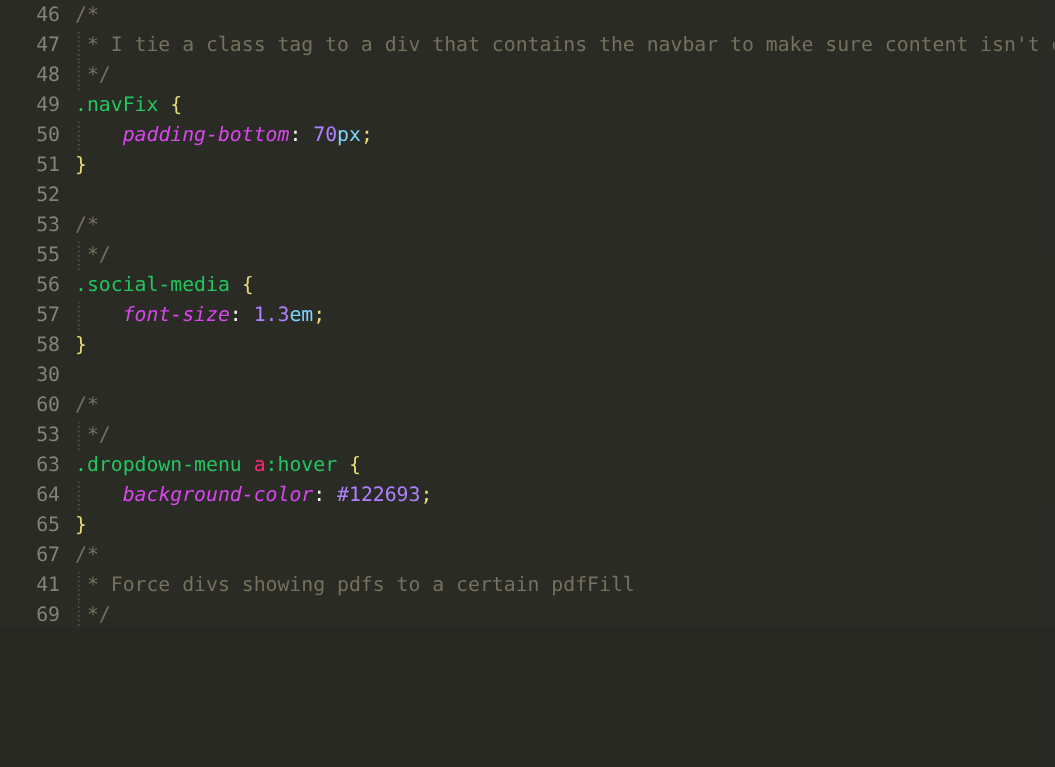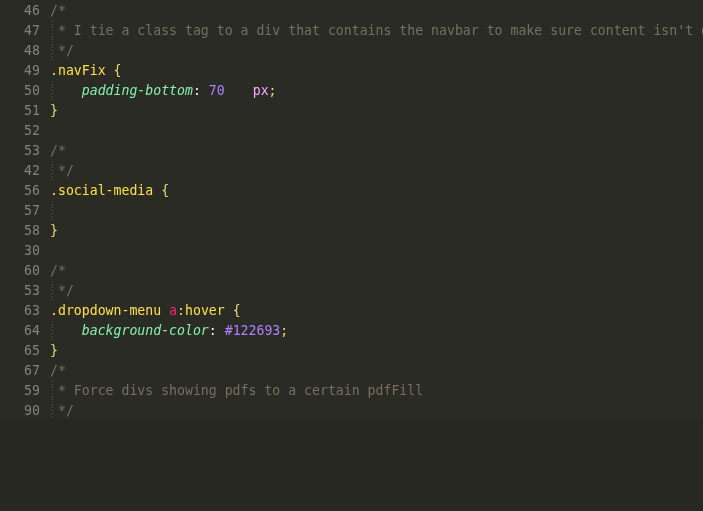--- a/index.html
+++ b/index.html
@@ -69,50 +69,50 @@
     width: 1px;
     height: 20px;
     background-image: linear-gradient(to bottom,
         #55554d 0px, #55554d 1px,
         transparent 1px, transparent 3px);
     background-size: 1px 3px;
   }
 
   
   .c  { color: #75715e; }            
-  .sel{ color: #fde047; }            
+  .sel{ color: #22c55e; }            
   .tag{ color: #f92672; }            
   .pun{ color: #e6db74; }            
-  .prop { color: #86efac; font-style: italic; }  
+  .prop { color: #d946ef; font-style: italic; }  
   .col{ color: #f8f8f2; }            
   .num{ color: #ae81ff; }            
-  .unit{ color: #f0abfc; padding-left: 28px; }           
+  .unit{ color: #7dd3fc; }           
 </style>
 </head>
 <body>
 
 <div id="editor">
   <div class="code-area" id="code-area">
       <div class="line"><span class="lineno">46</span><span class="linecode"><span class="c">/*</span></span></div>
       <div class="line"><span class="lineno">47</span><span class="guide"></span><span class="linecode"><span class="c"> * I tie a class tag to a div that contains the navbar to make sure content isn't overlapped</span></span></div>
       <div class="line"><span class="lineno">48</span><span class="guide"></span><span class="linecode"><span class="c"> */</span></span></div>
       <div class="line"><span class="lineno">49</span><span class="linecode"><span class="sel">.navFix</span><span class="col"> </span><span class="pun">{</span></span></div>
       <div class="line"><span class="lineno">50</span><span class="guide"></span><span class="linecode"><span class="col">    </span><span class="prop">padding-bottom</span><span class="col">:</span><span class="col"> </span><span class="num">70</span><span class="unit">px</span><span class="pun">;</span></span></div>
       <div class="line"><span class="lineno">51</span><span class="linecode"><span class="pun">}</span></span></div>
       <div class="line"><span class="lineno">52</span><span class="linecode"></span></div>
       <div class="line"><span class="lineno">53</span><span class="linecode"><span class="c">/*</span></span></div>
-      <div class="line"><span class="lineno">42</span><span class="guide"></span><span class="linecode"><span class="c"> */</span></span></div>
+      <div class="line"><span class="lineno">55</span><span class="guide"></span><span class="linecode"><span class="c"> */</span></span></div>
       <div class="line"><span class="lineno">56</span><span class="linecode"><span class="sel">.social-media</span><span class="col"> </span><span class="pun">{</span></span></div>
-      <div class="line"><span class="lineno">57</span><span class="guide"></span></div>
+      <div class="line"><span class="lineno">57</span><span class="guide"></span><span class="linecode"><span class="col">    </span><span class="prop">font-size</span><span class="col">:</span><span class="col"> </span><span class="num">1.3</span><span class="unit">em</span><span class="pun">;</span></span></div>
       <div class="line"><span class="lineno">58</span><span class="linecode"><span class="pun">}</span></span></div>
       <div class="line"><span class="lineno">30</span><span class="linecode"></span></div>
       <div class="line"><span class="lineno">60</span><span class="linecode"><span class="c">/*</span></span></div>
       <div class="line"><span class="lineno">53</span><span class="guide"></span><span class="linecode"><span class="c"> */</span></span></div>
       <div class="line"><span class="lineno">63</span><span class="linecode"><span class="sel">.dropdown-menu</span><span class="col"> </span><span class="tag">a</span><span class="sel">:hover</span><span class="col"> </span><span class="pun">{</span></span></div>
       <div class="line"><span class="lineno">64</span><span class="guide"></span><span class="linecode"><span class="col">    </span><span class="prop">background-color</span><span class="col">:</span><span class="col"> </span><span class="num">#122693</span><span class="pun">;</span></span></div>
       <div class="line"><span class="lineno">65</span><span class="linecode"><span class="pun">}</span></span></div>
       <div class="line"><span class="lineno">67</span><span class="linecode"><span class="c">/*</span></span></div>
-      <div class="line"><span class="lineno">59</span><span class="guide"></span><span class="linecode"><span class="c"> * Force divs showing pdfs to a certain pdfFill</span></span></div>
-      <div class="line"><span class="lineno">90</span><span class="guide"></span><span class="linecode"><span class="c"> */</span></span></div>
+      <div class="line"><span class="lineno">41</span><span class="guide"></span><span class="linecode"><span class="c"> * Force divs showing pdfs to a certain pdfFill</span></span></div>
+      <div class="line"><span class="lineno">69</span><span class="guide"></span><span class="linecode"><span class="c"> */</span></span></div>
       <div class="line"><span class="lineno">70</span><span class="linecode"><span class="sel">.height</span><span class="col"> </span><span class="pun">{</span></span></div>
       <div class="line"><span class="lineno">71</span><span class="guide"></span><span class="linecode"><span class="col">    </span><span class="prop">height</span><span class="col">:</span><span class="col"> </span><span class="num">45</span><span class="unit">rem</span><span class="pun">;</span></span></div>
     </div>
 </div>
 
 </body></html>

